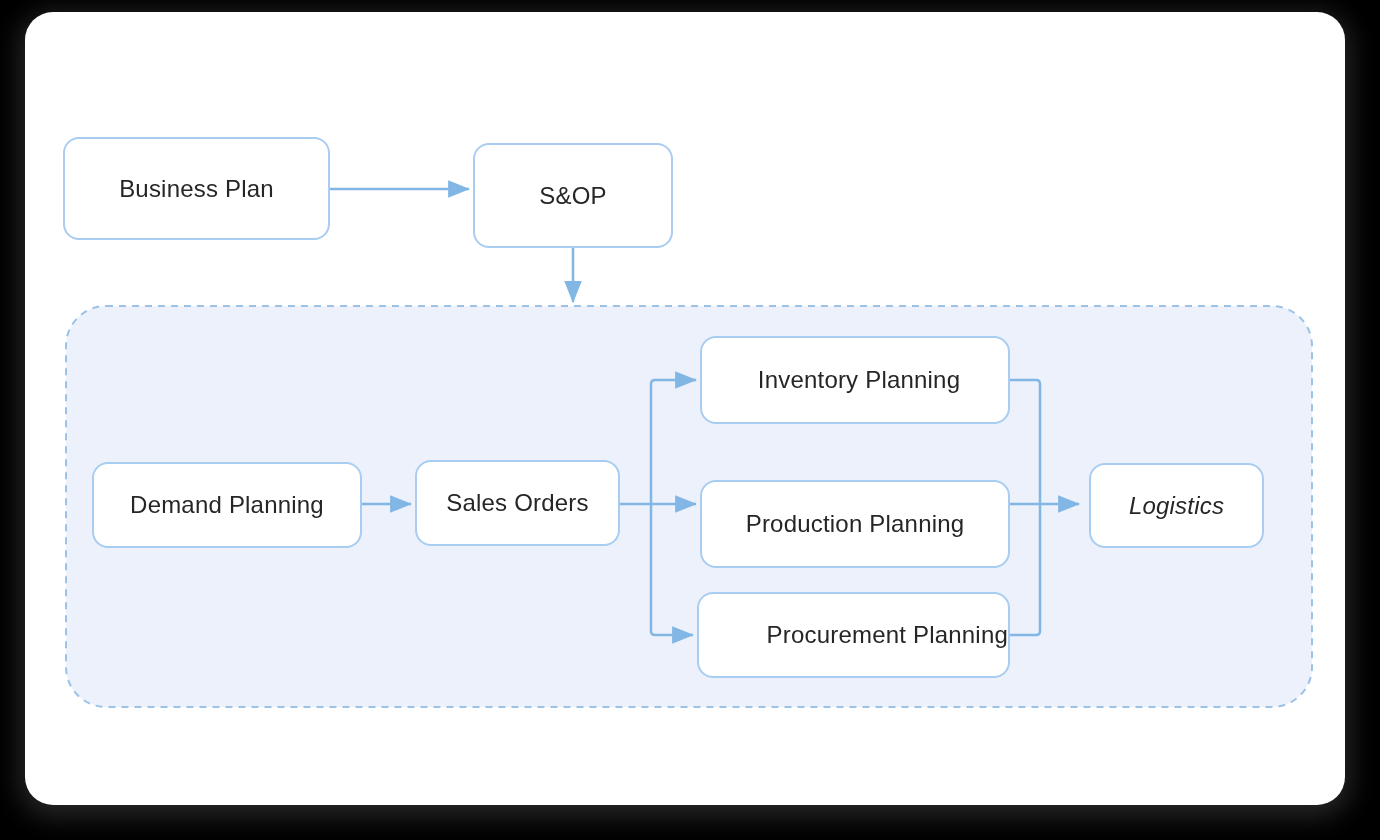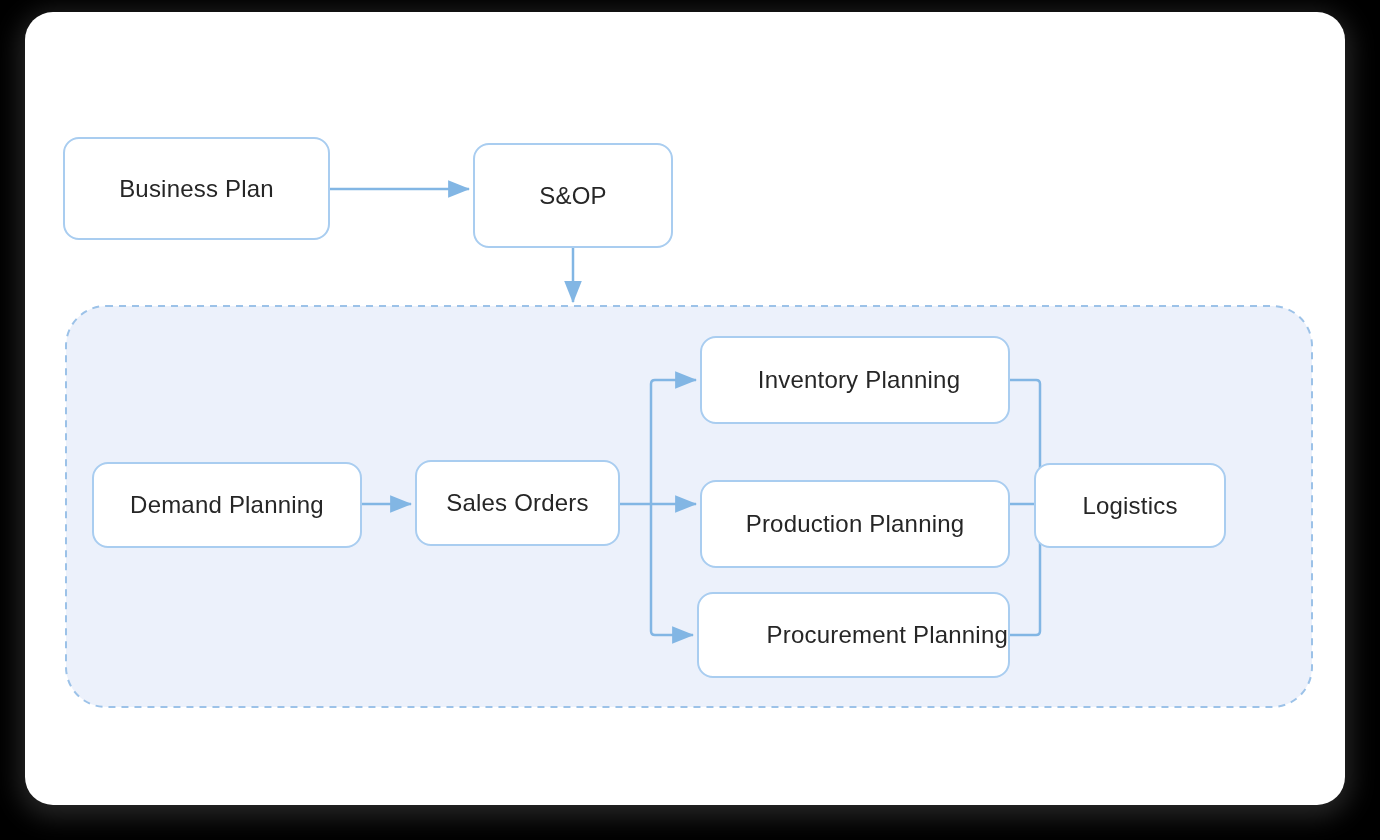--- a/index.html
+++ b/index.html
@@ -58,21 +58,21 @@
     letter-spacing: 0.2px;
     white-space: nowrap;
   }
   .n-business-plan { left: 38px;  top: 125px; width: 267px; height: 103px; }
   .n-sop           { left: 448px; top: 123px; width: 200px; height: 105px; margin-top: 8px; }
   .n-demand        { left: 67px;  top: 450px; width: 270px; height: 86px; }
   .n-sales         { left: 390px; top: 448px; width: 205px; height: 86px; }
   .n-inventory     { left: 675px; top: 324px; width: 310px; height: 88px; padding-left: 8px; }
   .n-production    { left: 675px; top: 468px; width: 310px; height: 88px; }
   .n-procurement   { left: 672px; top: 580px; width: 313px; height: 86px; justify-content: flex-end; }
-  .n-logistics     { left: 1009px; top: 451px; width: 192px; height: 85px; }
+  .n-logistics     { left: 1064px; top: 451px; width: 175px; height: 85px; font-style: italic; }
 </style>
 </head>
 <body>
 
 <div class="card">
 
   <svg class="layer" viewBox="0 0 1320 793">
     <defs>
       <marker id="arrow" markerUnits="userSpaceOnUse" markerWidth="22" markerHeight="18" viewBox="0 0 20 16" refX="19" refY="8" orient="auto">
         <polygon class="arrow-head" points="0,0 20,8 0,16"></polygon>

